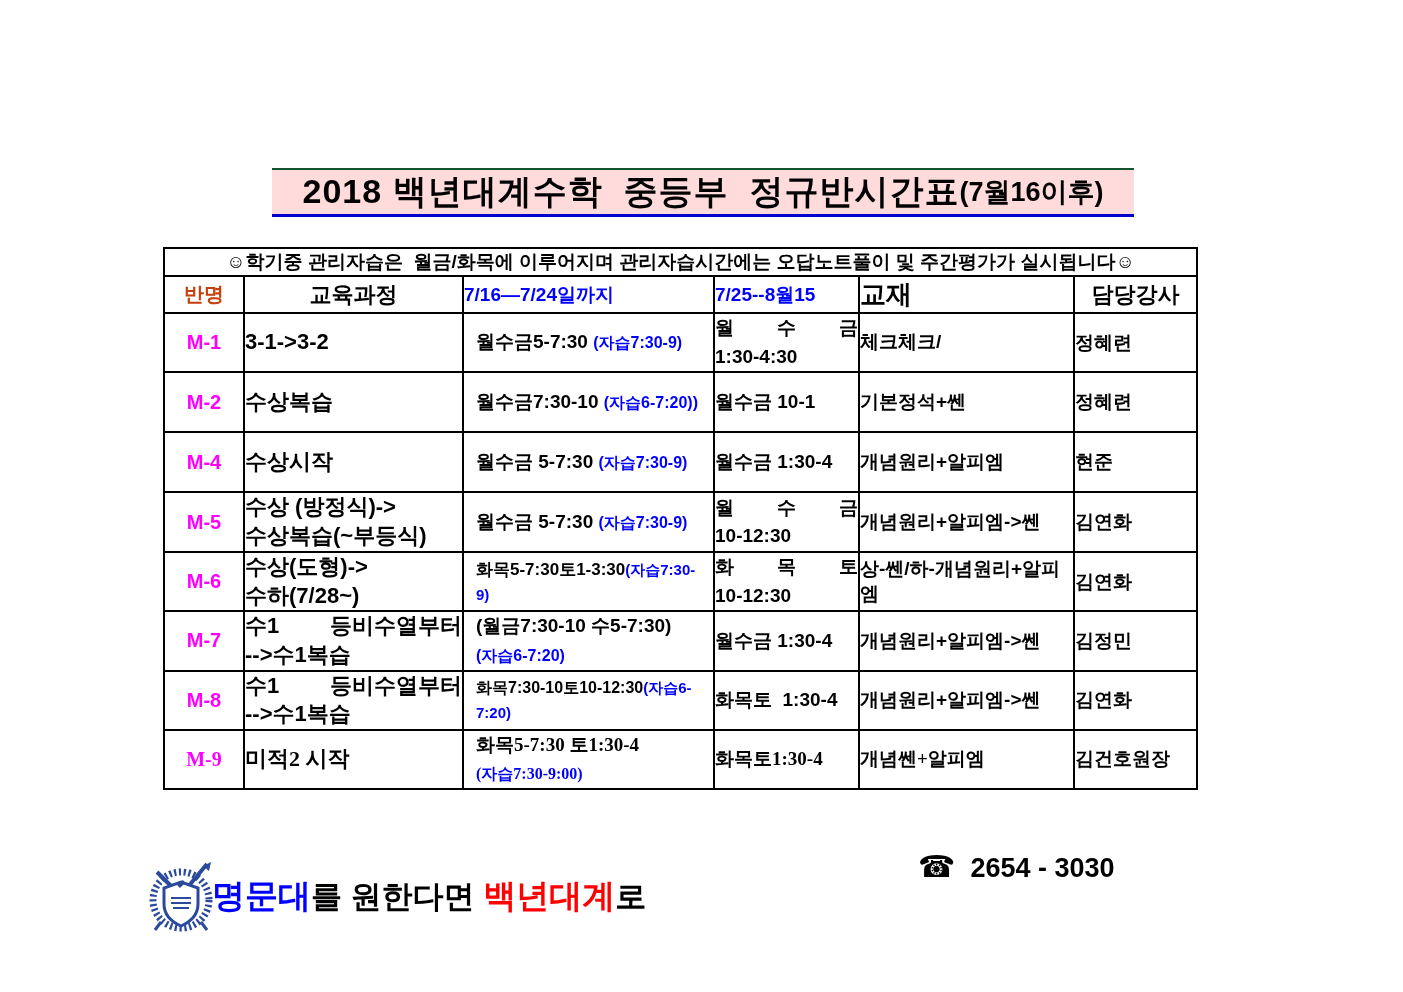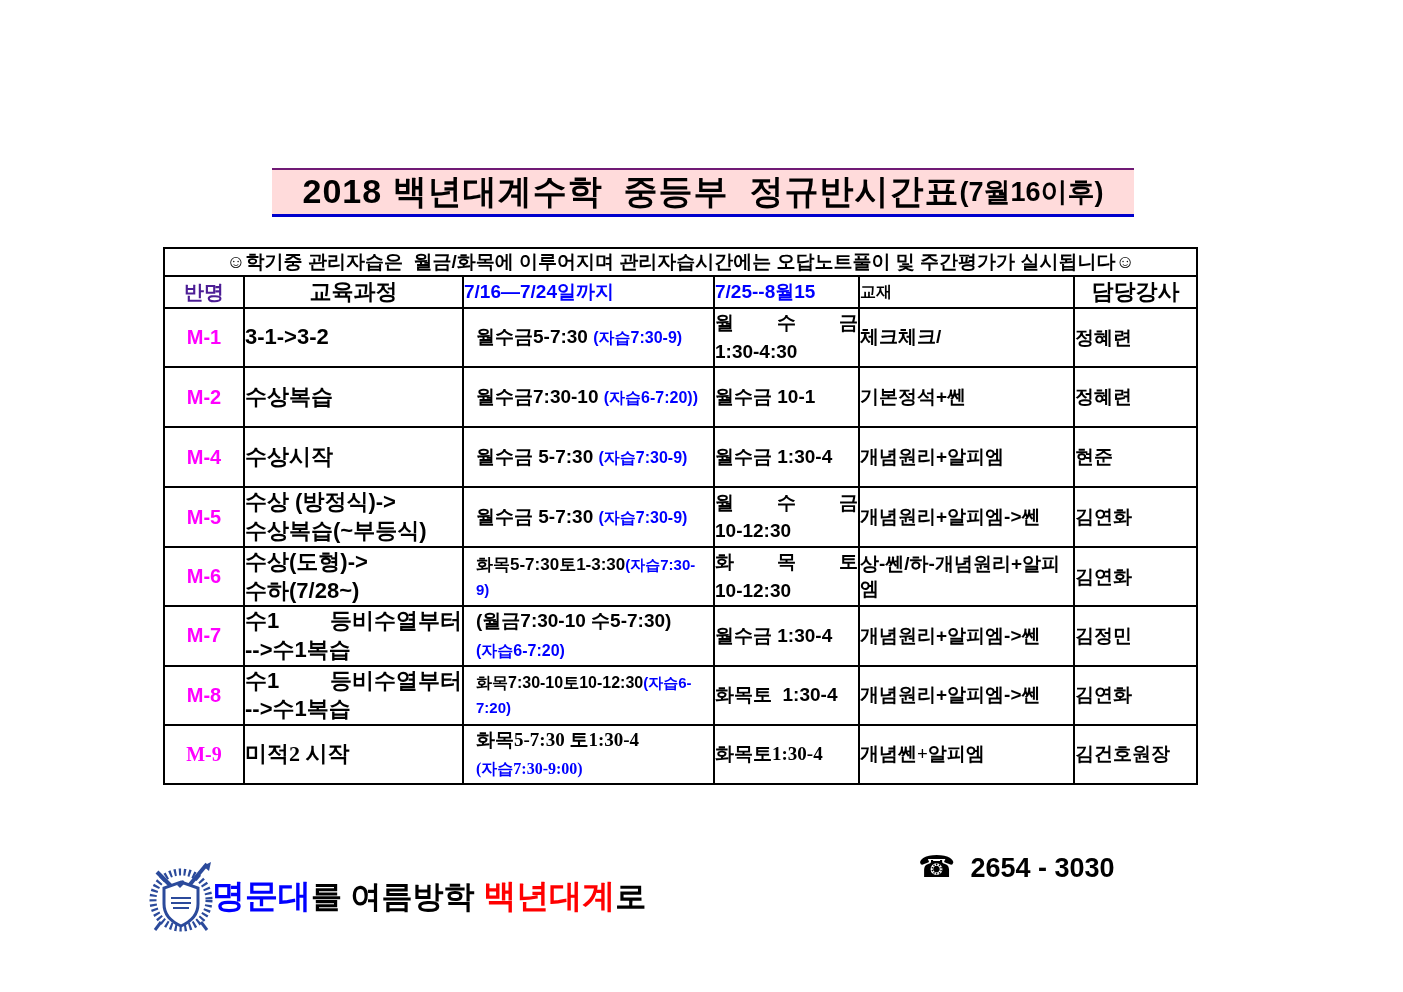--- a/index.html
+++ b/index.html
@@ -3,39 +3,39 @@
 <meta charset="utf-8">
 <style>
   html,body{margin:0;padding:0;}
   body{
     width:1403px;height:992px;position:relative;background:#ffffff;
     font-family:"Liberation Sans","DejaVu Sans",sans-serif;font-weight:bold;color:#000;
   }
   
   .banner{
     position:absolute;left:272px;top:168px;width:862px;height:44px;
-    background:#FFDBDB;border-top:2px solid #701a75;border-bottom:3px solid #0000CC;
+    background:#FFDBDB;border-top:2px solid #14532d;border-bottom:3px solid #0000CC;
     display:flex;align-items:center;justify-content:center;white-space:pre;
   }
   .banner .t-main{font-size:34px;letter-spacing:1px;}
   .banner .t-suffix{font-size:27px;}
   
   #timetable{
     position:absolute;left:163px;top:247px;border-collapse:collapse;table-layout:fixed;
   }
   #timetable td,#timetable th{
     border:2px solid #000;vertical-align:middle;overflow:hidden;padding:0;
   }
   .hrow1 th{font-size:21px;text-align:center;height:27px;}
   .notice-cell{font-size:19px;text-align:center;height:24px;white-space:pre;}
   .hrow3 th{height:25px;}
-  .th-class{font-size:20px;color:#4c1d95;text-align:center;}
+  .th-class{font-size:20px;color:#c2410c;text-align:center;}
   .th-course{font-size:22px;text-align:center;}
   .th-dates{font-size:19px;color:#0000FF;text-align:left;padding-left:10px;}
-  .th-book{font-size:16px;text-align:left;padding-left:8px;}
+  .th-book{font-size:26px;text-align:left;padding-left:8px;}
   .th-teacher{font-size:22px;text-align:center;}
   tbody tr{height:60px;}
   tbody tr:nth-child(1){height:54px;}
   tbody tr:nth-child(5){height:57px;}
   tbody tr:nth-child(6){height:58px;}
   tbody tr:nth-child(7){height:56px;}
   tbody tr:nth-child(8){height:45px;font-family:Liberation Serif, serif;}
   tbody tr:nth-child(9){height:59px;}
   .col-class{font-size:20px;color:#FF00FF;text-align:center;}
   .col-course{font-size:22px;padding:2px 10px 2px 8px;}
@@ -238,14 +238,14 @@
       <path d="M36 24 L53 30 V46 C53 58 45 64 36 68 C27 64 19 58 19 46 V30 Z" fill="#ffffff" stroke-width="3"></path>
       <path d="M32 27 l6 -5 l2 3 l-5 5 z" fill="#2B4A9B" stroke="none"></path>
       <g stroke-width="2">
         <line x1="26" y1="40" x2="46" y2="40"></line>
         <line x1="26" y1="45" x2="46" y2="45"></line>
         <line x1="28" y1="50" x2="44" y2="50"></line>
       </g>
     </g>
   </svg>
 </div>
-<div class="slogan"><span class="s-blue">명문대</span><span>를 여름방학 </span><span class="s-red">백년대계</span><span>로</span></div>
+<div class="slogan"><span class="s-blue">명문대</span><span>를 원한다면 </span><span class="s-red">백년대계</span><span>로</span></div>
 <div class="phone"><span class="ph-icon">☎</span>  <span>2654 - 3030</span></div>
 
 </body></html>

